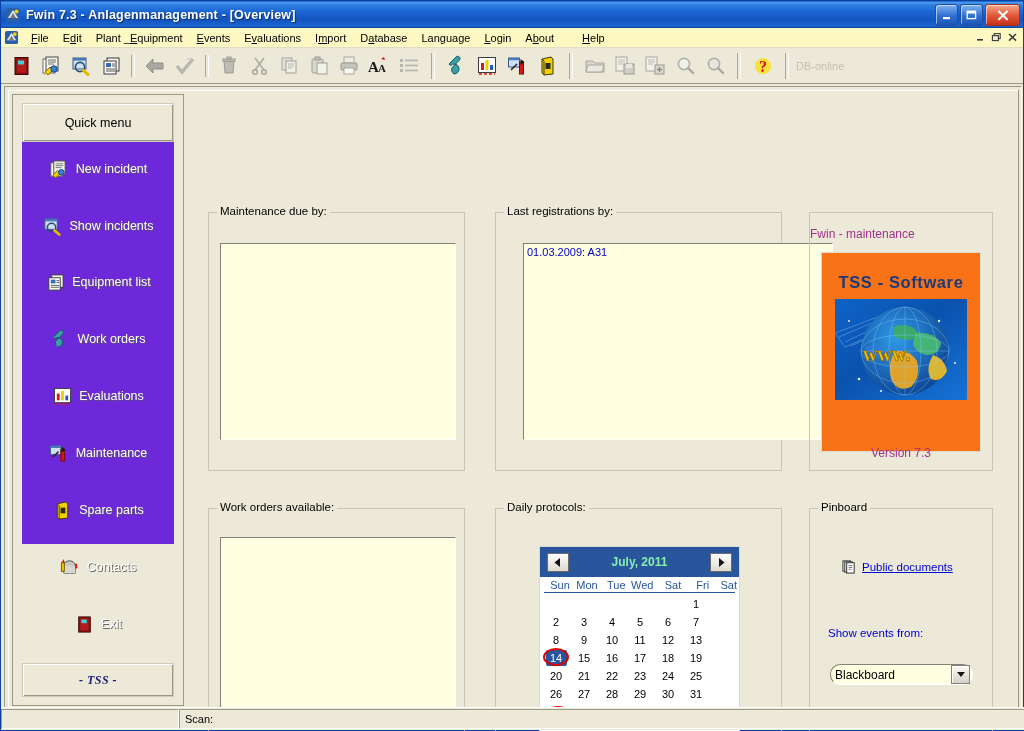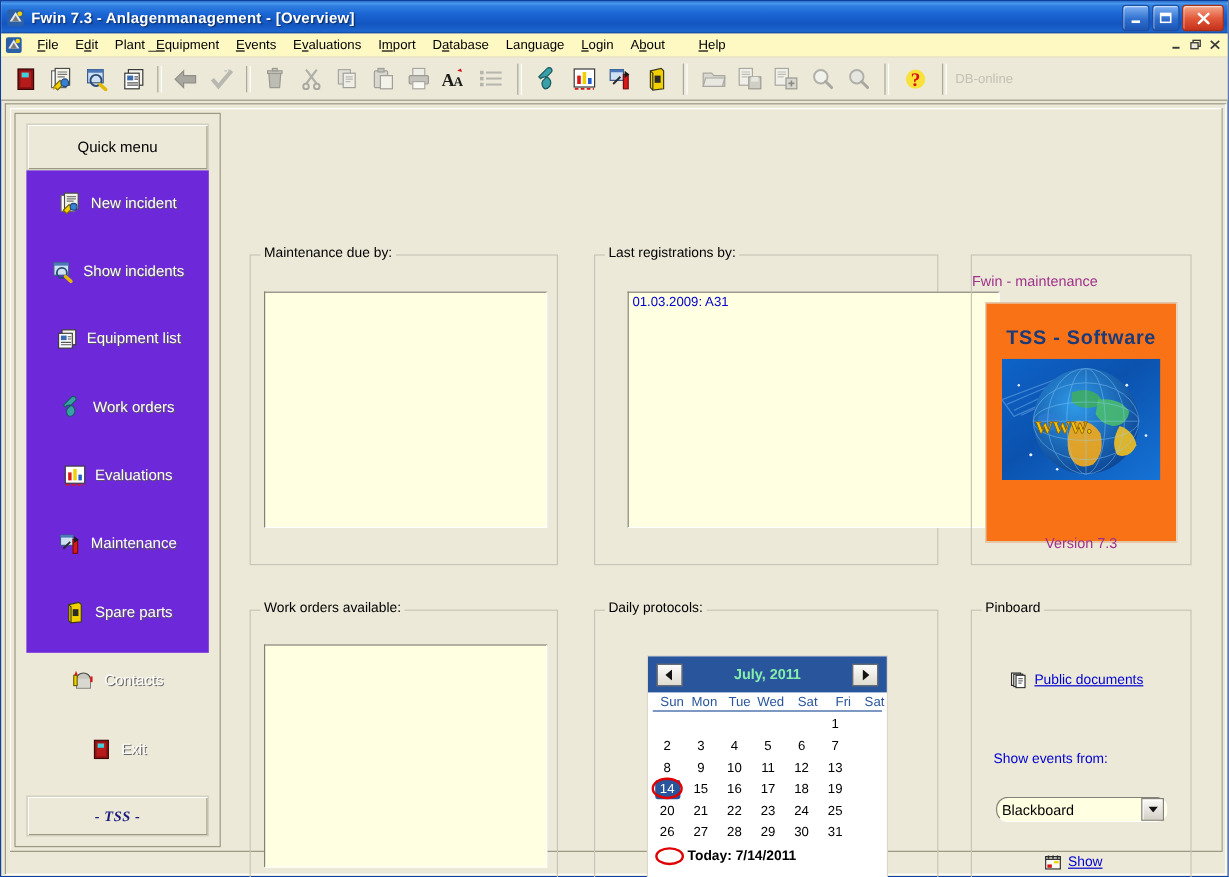--- a/index.html
+++ b/index.html
@@ -721,14 +721,18 @@
               <rect x="9" y="7" width="4" height="2" fill="#f2d000"></rect>
             </svg>
           </span>
           <span class="link">Show</span>
         </div>
       </div>
 
     </div>
   </div>
 
+  <div class="statusbar">
+    <div class="sb-pane p1"></div>
+    <div class="sb-pane p2">Scan:</div>
+  </div>
 
 </div>
 
 </body></html>

